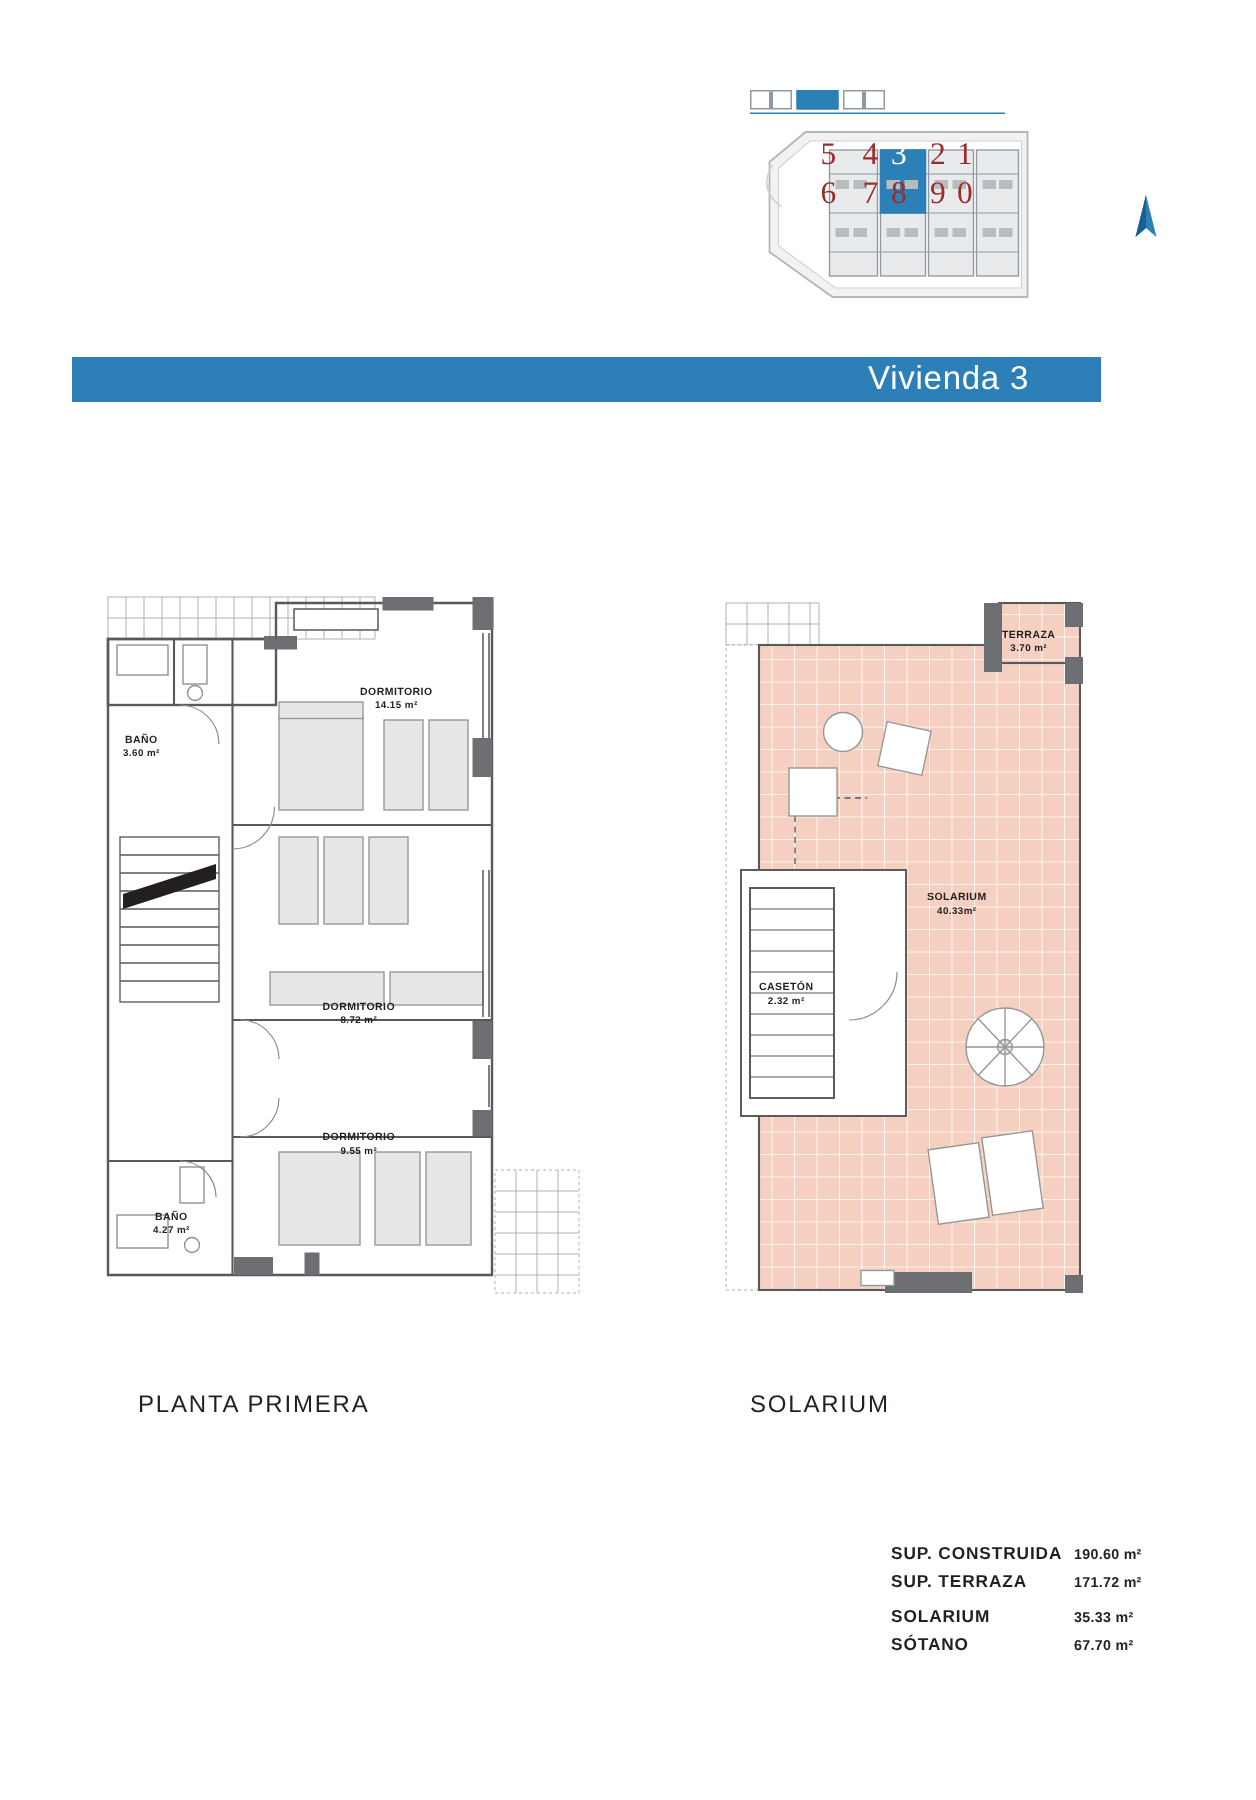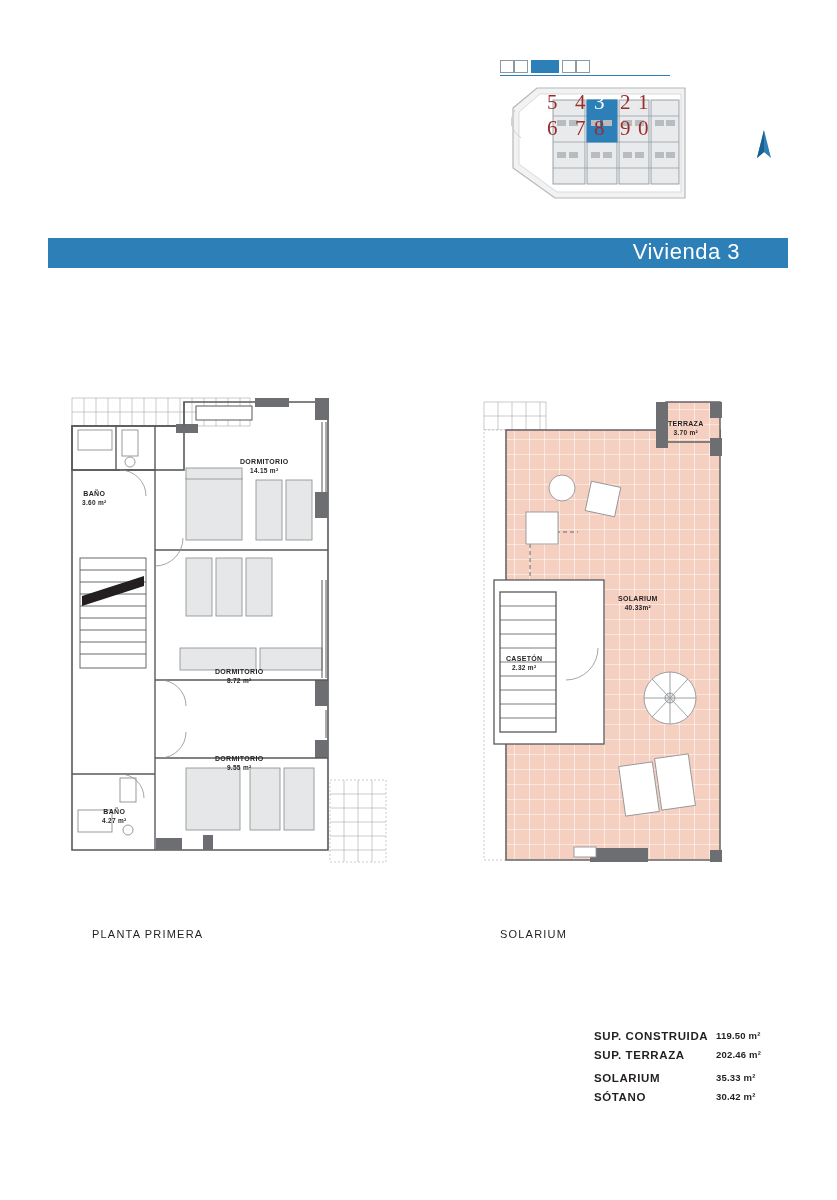--- a/index.html
+++ b/index.html
@@ -57,52 +57,52 @@
   
   #compass {
     position: absolute; left: 750px; top: 128px;
     width: 28px; height: 42px;
   }
 
   
   #titlebar {
     position: absolute;
     left: 48px; top: 238px;
-    width: 740px; height: 30px;
+    width: 686px; height: 30px;
     background: #2d7fb8;
     color: #ffffff;
   }
   #titlebar .title-text {
     position: absolute;
     right: 48px; top: 1px;
     font-size: 22px;
     font-weight: 400;
     letter-spacing: 0.5px;
     font-family: "Liberation Sans", sans-serif;
   }
 
   
   .plan-caption {
     position: absolute;
-    font-size: 11px;
+    font-size: 16px;
     letter-spacing: 1.2px;
     color: #231f20;
   }
   #caption-left  { left: 92px;  top: 928px; }
   #caption-right { left: 500px; top: 928px; }
 
   
   #areas {
     position: absolute;
     left: 594px; top: 1030px;
     width: 200px;
   }
   .area-row {
     display: flex;
-    align-items: flex-start;
+    align-items: flex-end;
     margin-bottom: 7px;
   }
   .area-label {
     width: 122px;
     font-size: 11.5px;
     font-weight: bold;
     letter-spacing: 0.6px;
   }
   .area-value {
     font-size: 9.5px;
@@ -453,27 +453,27 @@
     <span class="ar">2.32 m²</span>
   </div>
 </div>
 
 <div id="caption-left" class="plan-caption">PLANTA PRIMERA</div>
 <div id="caption-right" class="plan-caption">SOLARIUM</div>
 
 <div id="areas">
   <div class="area-row">
     <span class="area-label">SUP. CONSTRUIDA</span>
-    <span class="area-value">119.50 m²</span>
+    <span class="area-value">190.60 m²</span>
   </div>
   <div class="area-row">
     <span class="area-label">SUP. TERRAZA</span>
-    <span class="area-value">202.46 m²</span>
+    <span class="area-value">171.72 m²</span>
   </div>
   <div class="area-row gap">
     <span class="area-label">SOLARIUM</span>
     <span class="area-value">35.33 m²</span>
   </div>
   <div class="area-row">
     <span class="area-label">SÓTANO</span>
-    <span class="area-value">30.42 m²</span>
+    <span class="area-value">67.70 m²</span>
   </div>
 </div>
 
 </body></html>

